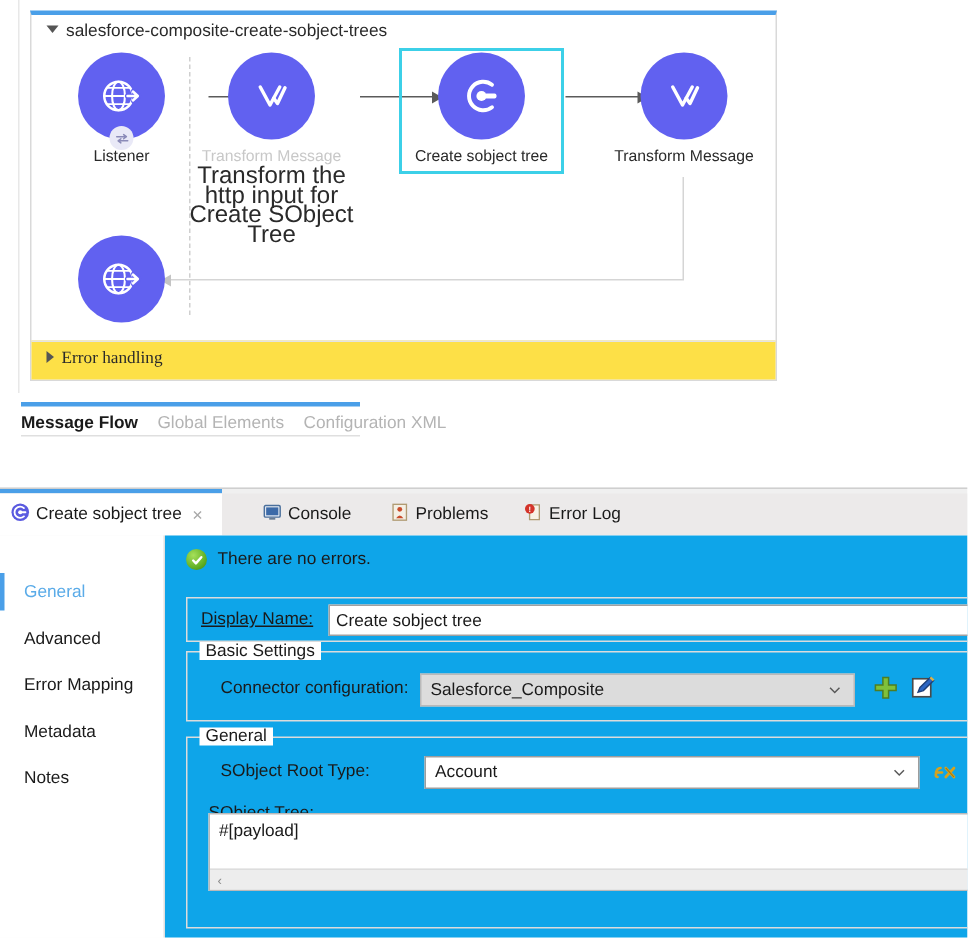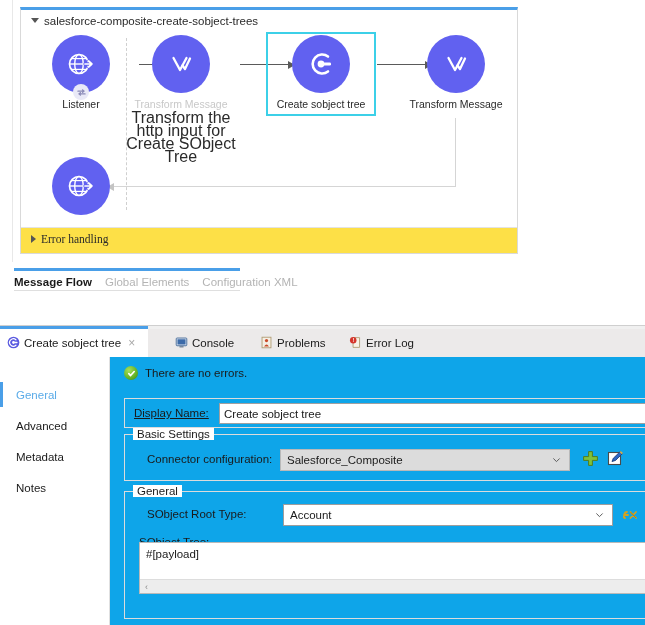--- a/index.html
+++ b/index.html
@@ -358,20 +358,23 @@
 
       <div class="props-sidebar">
         <div style="height:22px;"></div>
         <div class="side-item active">
           <span>General</span>
         </div>
         <div class="side-item">
           <span>Advanced</span>
         </div>
         <div class="side-item">
+          <span>Error Mapping</span>
+        </div>
+        <div class="side-item">
           <span>Metadata</span>
         </div>
         <div class="side-item">
           <span>Notes</span>
         </div>
       </div>
 
       <div class="props-content">
 
         <div class="status-row">

